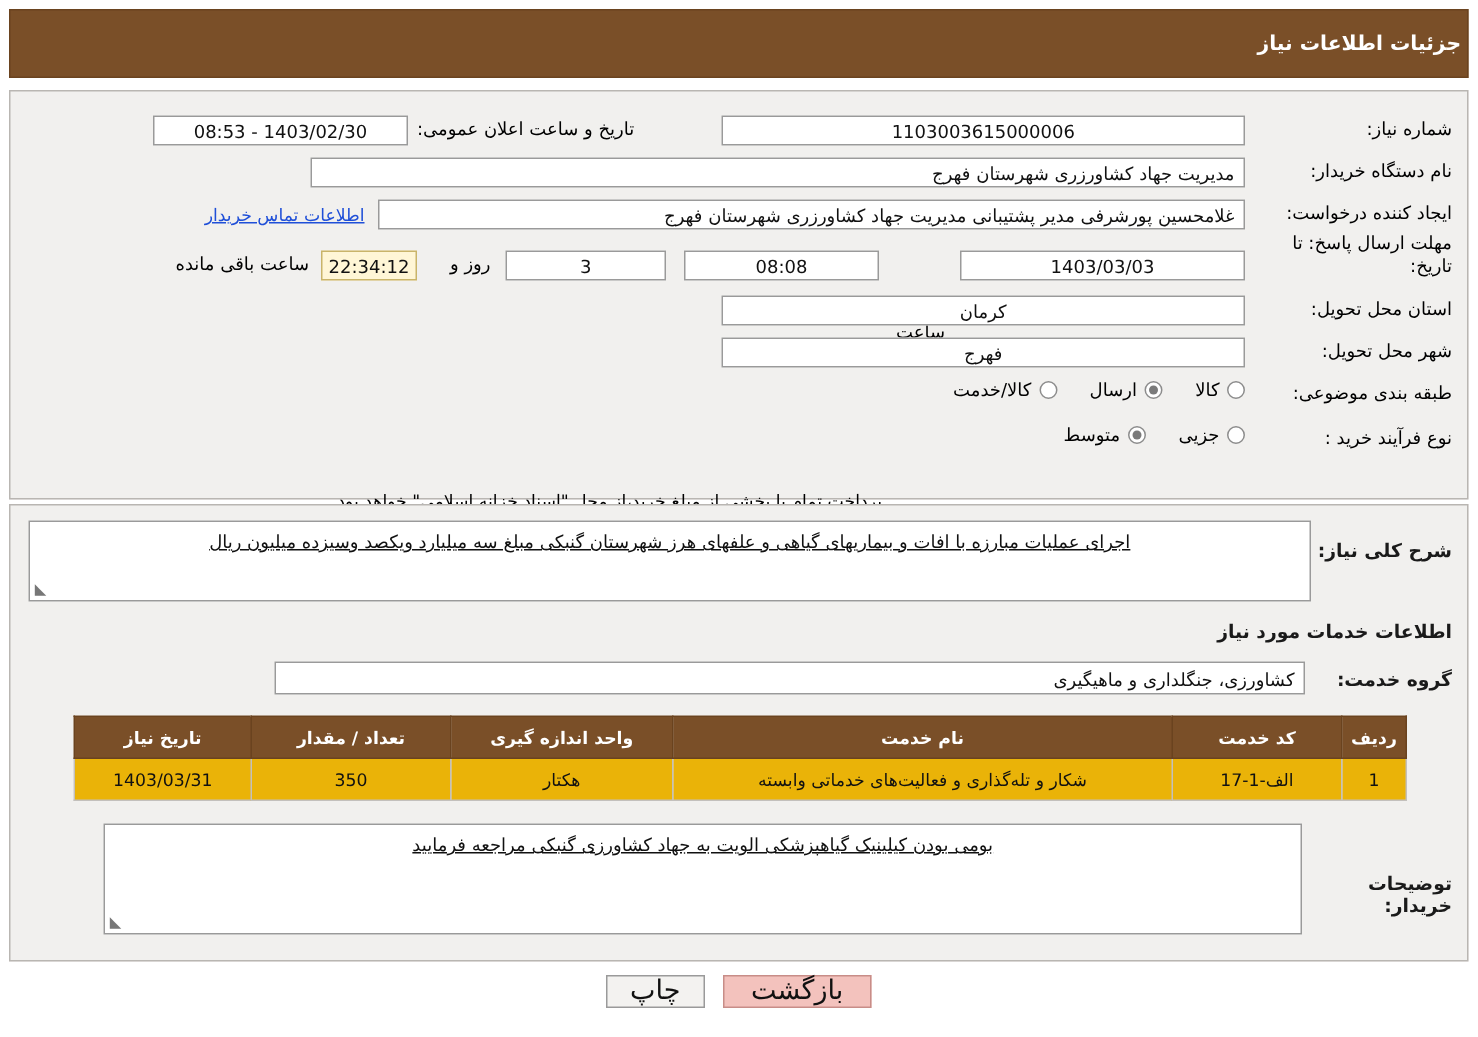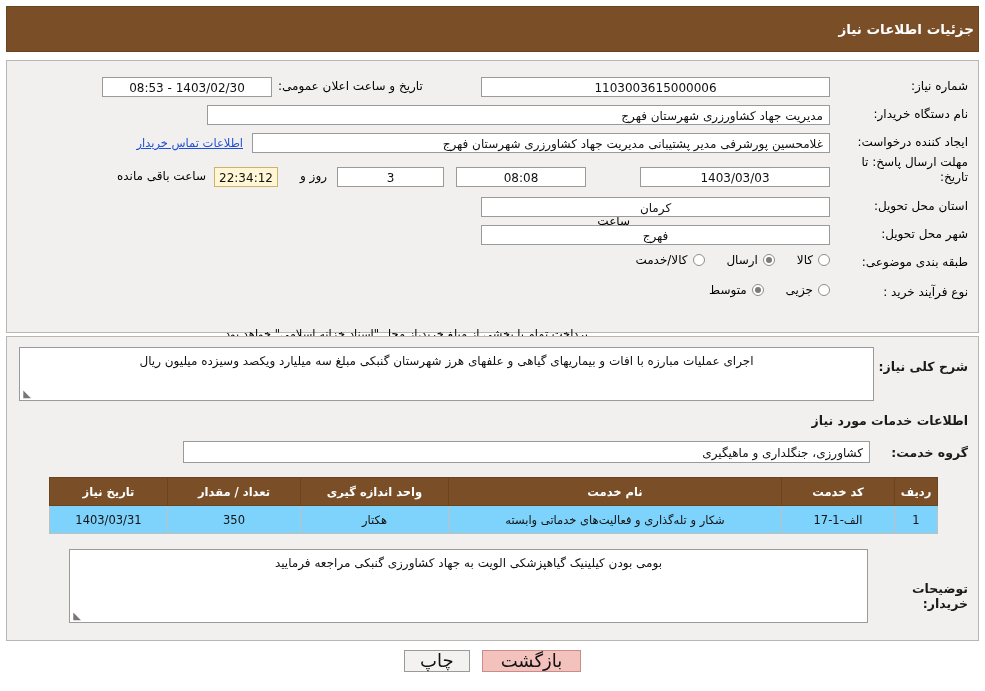--- a/index.html
+++ b/index.html
@@ -138,20 +138,21 @@
   .textarea {
     background: #ffffff;
     border: 1px solid #9a9a9a;
     box-sizing: border-box;
     font-size: 12px;
     color: #111;
     text-align: center;
     padding: 4px 8px;
     position: relative;
     overflow: hidden;
+    text-decoration: underline;
   }
   .resize-grip {
     position: absolute;
     bottom: 1px; left: 2px;
     width: 10px; height: 10px;
     color: #777;
     font-size: 10px;
     line-height: 10px;
   }
   .section-title {
@@ -172,21 +173,21 @@
     border: 1px solid #6a431f;
     height: 25px;
     font-size: 11.5px;
     text-align: center;
   }
   table.svc td {
     border: 1px solid #c3c0bc;
     height: 25px;
     text-align: center;
     color: #111;
-    background: #7dd3fc;
+    background: #eab308;
     font-size: 11.5px;
   }
   
   .btn {
     border: 1px solid #9a9a9a;
     background: #f3f2f0;
     font-size: 18px;
     height: 22px;
     line-height: 20px;
     padding: 0 18px;

